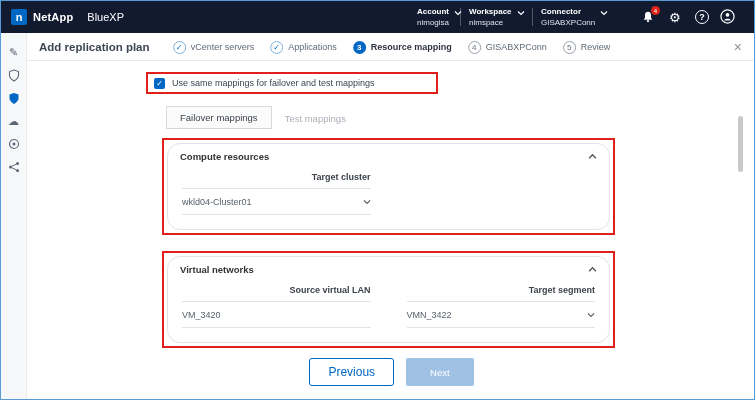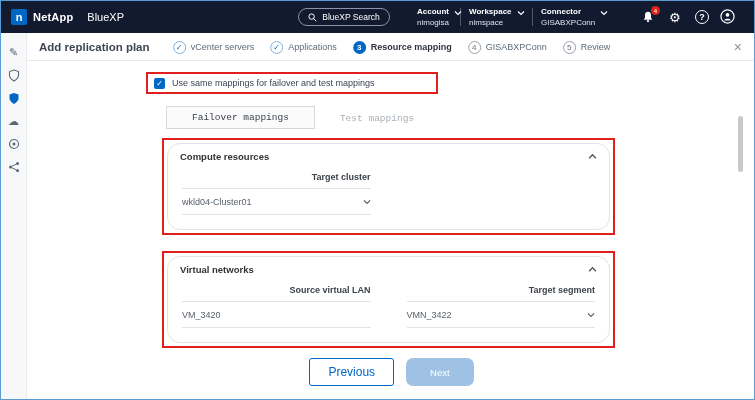--- a/index.html
+++ b/index.html
@@ -45,56 +45,49 @@
   .step.todo .step-circle { border:1px solid #9aa1a9; color:#6b7280; }
   .close-x { position:absolute; right:14px; top:0; height:28px; display:flex; align-items:center; font-size:14px; color:#8a8f98; }
 
   
   .content { position:absolute; left:26px; top:60px; width:729px; height:340px; background:#fff; }
   .annot { position:absolute; border:2px solid #e0201c; }
   .annot-check { left:119px; top:11px; width:292px; height:22px; display:flex; align-items:center; gap:7px; padding-left:6px; }
   .checkbox { width:11px; height:11px; background:#0067c5; border-radius:2px; color:#fff; font-size:8px; display:flex; align-items:center; justify-content:center; flex:0 0 auto; }
   .check-label { font-size:9px; color:#3b4450; white-space:nowrap; }
   .tabs { position:absolute; left:139px; top:45px; display:flex; align-items:flex-end; }
-  .tab { font-size:9.5px; padding:5px 25px; white-space:nowrap;font-family:Liberation Mono, monospace; }
+  .tab { font-size:9.5px; padding:5px 13px; white-space:nowrap; }
   .tab.active { border:1px solid #d9d9d9; background:#fbfbfb; color:#3c434c; }
   .tab.inactive { color:#a9b0b8; }
   .annot-panel { padding:3px; }
   #annot-p1 { left:135px; top:77px; width:453px; height:97px; }
   #annot-p2 { left:135px; top:190px; width:453px; height:97px; }
   .panel { width:100%; height:100%; border:1px solid #e4e4e4; border-radius:13px; background:#fff;text-align:right; }
   .panel-head { display:flex; justify-content:space-between; align-items:center; padding:7px 12px 4px; }
   .panel-title { font-size:9.5px; font-weight:bold; color:#333; }
   .panel-body { display:grid; grid-template-columns:1fr 1fr; column-gap:36px; padding:2px 14px 0; }
   .f-label { font-size:9px; font-weight:bold; color:#3d434b; padding:4px 0 6px; border-bottom:1px solid #e3e3e3; }
   .f-value { font-size:9px; color:#565f6a; padding:8px 0 7px; border-bottom:1px solid #e3e3e3; display:flex; align-items:center; justify-content:space-between; }
   .footer { position:absolute; left:0; top:297px; width:100%; display:flex; justify-content:center; gap:12px; }
   .btn-prev { font-family:inherit; font-size:12px; color:#0067c5; background:#fff; border:1px solid #0067c5; border-radius:3px; padding:6px 18px; }
-  .btn-next { font-family:inherit; font-size:9.5px; color:#fff; background:#9fc1e4; border:none; border-radius:7px; padding:6px 24px; }
+  .btn-next { font-family:inherit; font-size:9.5px; color:#fff; background:#9fc1e4; border:none; border-radius:2px; padding:6px 24px; }
   .scroll-thumb { position:absolute; left:711px; top:55px; width:5px; height:56px; background:#c9c9c9; border-radius:3px; }
 </style>
 </head>
 <body>
 
 <div class="frame">
 
   <div class="topbar">
     <div class="brand">
       <div class="logo-mark">n</div>
       <span class="brand-name">NetApp</span>
       <span class="brand-product">BlueXP</span>
     </div>
 
-    <div class="search-pill">
-      <svg width="9" height="9" viewBox="0 0 10 10">
-          <circle cx="4" cy="4" r="3" fill="none" stroke="#fff" stroke-width="1.1"></circle>
-          <line x1="6.3" y1="6.3" x2="9.2" y2="9.2" stroke="#fff" stroke-width="1.1"></line>
-        </svg>
-      <span>BlueXP Search</span>
-    </div>
 
     <div class="tb-group grp-account">
       <div class="tb-col">
         <span class="tb-label">Account</span>
         <span class="tb-value">nimogisa</span>
       </div>
       <svg class="tb-chevron" width="8" height="8" viewBox="0 0 8 8">
           <path d="M1 2.5 L4 5.5 L7 2.5" fill="none" stroke="#fff" stroke-width="1.2"></path>
         </svg>
     </div>

